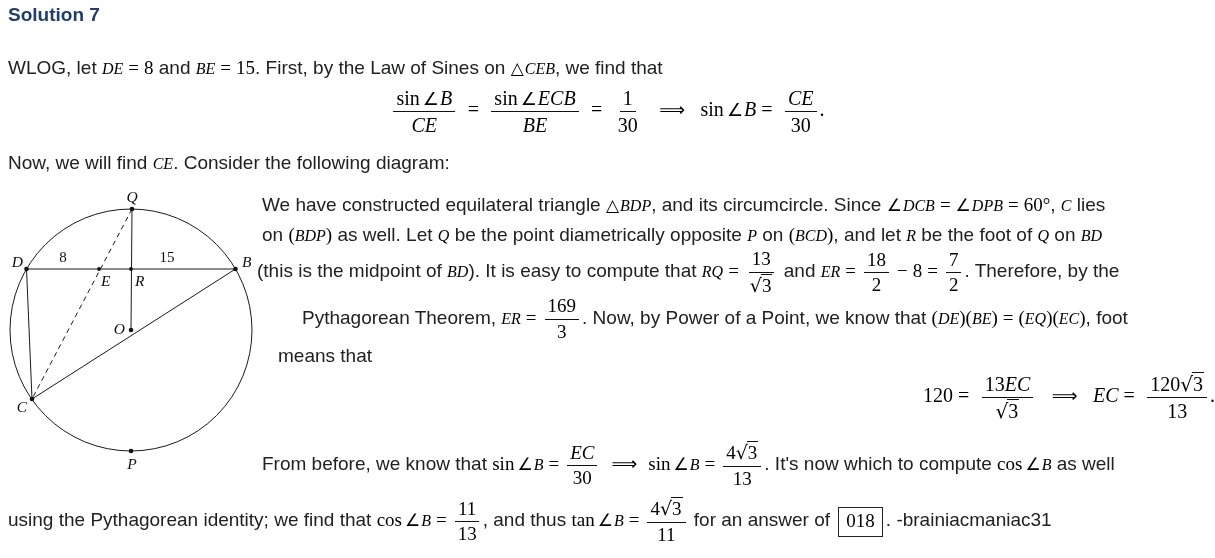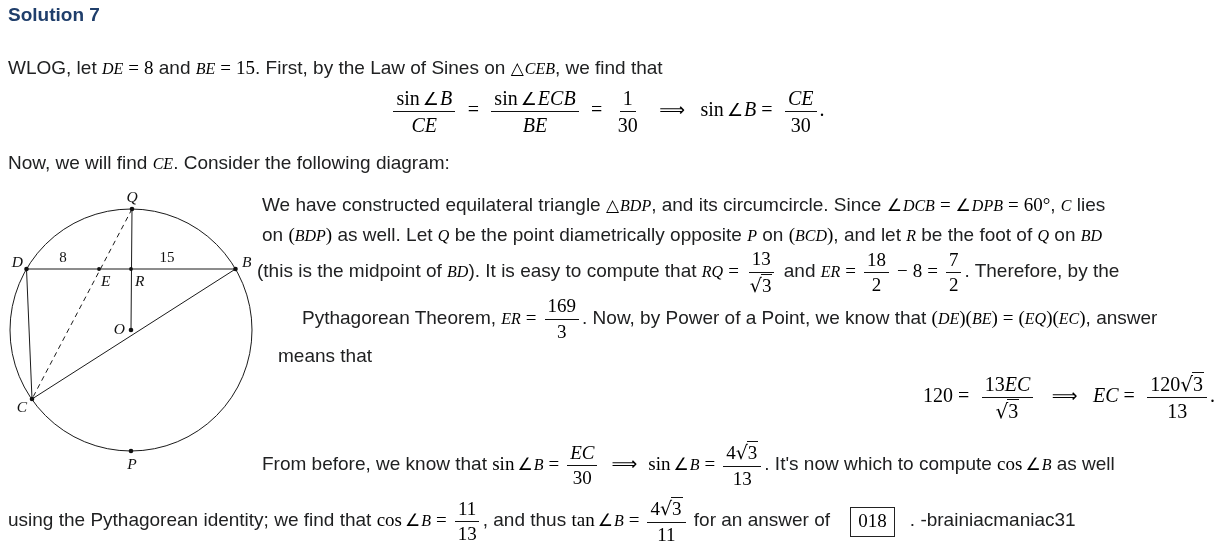--- a/index.html
+++ b/index.html
@@ -31,21 +31,21 @@
   .frac .den{display:block;padding:1px 3px 0;}
   .frac .m,.frac .mn,.frac .fn,.frac .sym,.frac .rt{font-size:inherit;}
   .rt{font-family:"DejaVu Serif",serif;font-style:normal;color:#000;font-size:19px;}
   .rad{font-family:"Liberation Serif",serif;font-style:normal;color:#000;border-top:1.2px solid #111;margin-left:-1px;padding:0 1px;}
   .formula{position:absolute;text-align:center;white-space:nowrap;}
   .formula .m,.formula .mn,.formula .fn,.formula .frac,.formula .rt{font-size:20px;}
   .formula .sym{font-size:18px;}
   .boxed{
     display:inline-block;border:1.3px solid #222;padding:0 7px 2px;
     font-family:"Liberation Serif",serif;font-size:19px;color:#000;
-    margin:0 15px;vertical-align:middle;
+    margin:0 3px;vertical-align:middle;
   }
   svg text{font-family:"Liberation Serif",serif;font-style:italic;font-size:15.5px;fill:#111;}
   svg text.dnum{font-style:normal;font-size:15px;}
 </style>
 </head>
 <body>
 
 <h2 id="title">Solution 7</h2>
 
 <div class="abs line" style="left:8px;top:55px;">
@@ -124,21 +124,21 @@
     </span><span class="mn rel">−</span><span class="mn">8</span><span class="mn rel">=</span><span class="frac">
       <span class="num">7</span>
       <span class="den">2</span>
     </span><span class="t">. Therefore, by the</span>
 </div>
 
 <div class="abs line" style="left:262px;top:295px;margin-left:40px;">
   <span class="t">Pythagorean Theorem, </span><span class="m">ER</span><span class="mn rel">=</span><span class="frac">
       <span class="num">169</span>
       <span class="den">3</span>
-    </span><span class="t">. Now, by Power of a Point, we know that </span><span class="mn">(</span><span class="m">DE</span><span class="mn">)(</span><span class="m">BE</span><span class="mn">)</span><span class="mn rel">=</span><span class="mn">(</span><span class="m">EQ</span><span class="mn">)(</span><span class="m">EC</span><span class="mn">)</span><span class="t">, answer</span>
+    </span><span class="t">. Now, by Power of a Point, we know that </span><span class="mn">(</span><span class="m">DE</span><span class="mn">)(</span><span class="m">BE</span><span class="mn">)</span><span class="mn rel">=</span><span class="mn">(</span><span class="m">EQ</span><span class="mn">)(</span><span class="m">EC</span><span class="mn">)</span><span class="t">, foot</span>
 </div>
 
 <div class="abs line" style="left:262px;top:343px;margin-left:16px;">
   <span class="t">means that</span>
 </div>
 
 <div class="formula" style="left:262px;top:372px;width:953px;text-align:right;">
   <span class="mn">120</span><span class="mn rel">=</span>
   <span class="frac">
       <span class="num"><span class="mn">13</span><span class="m">EC</span></span>

